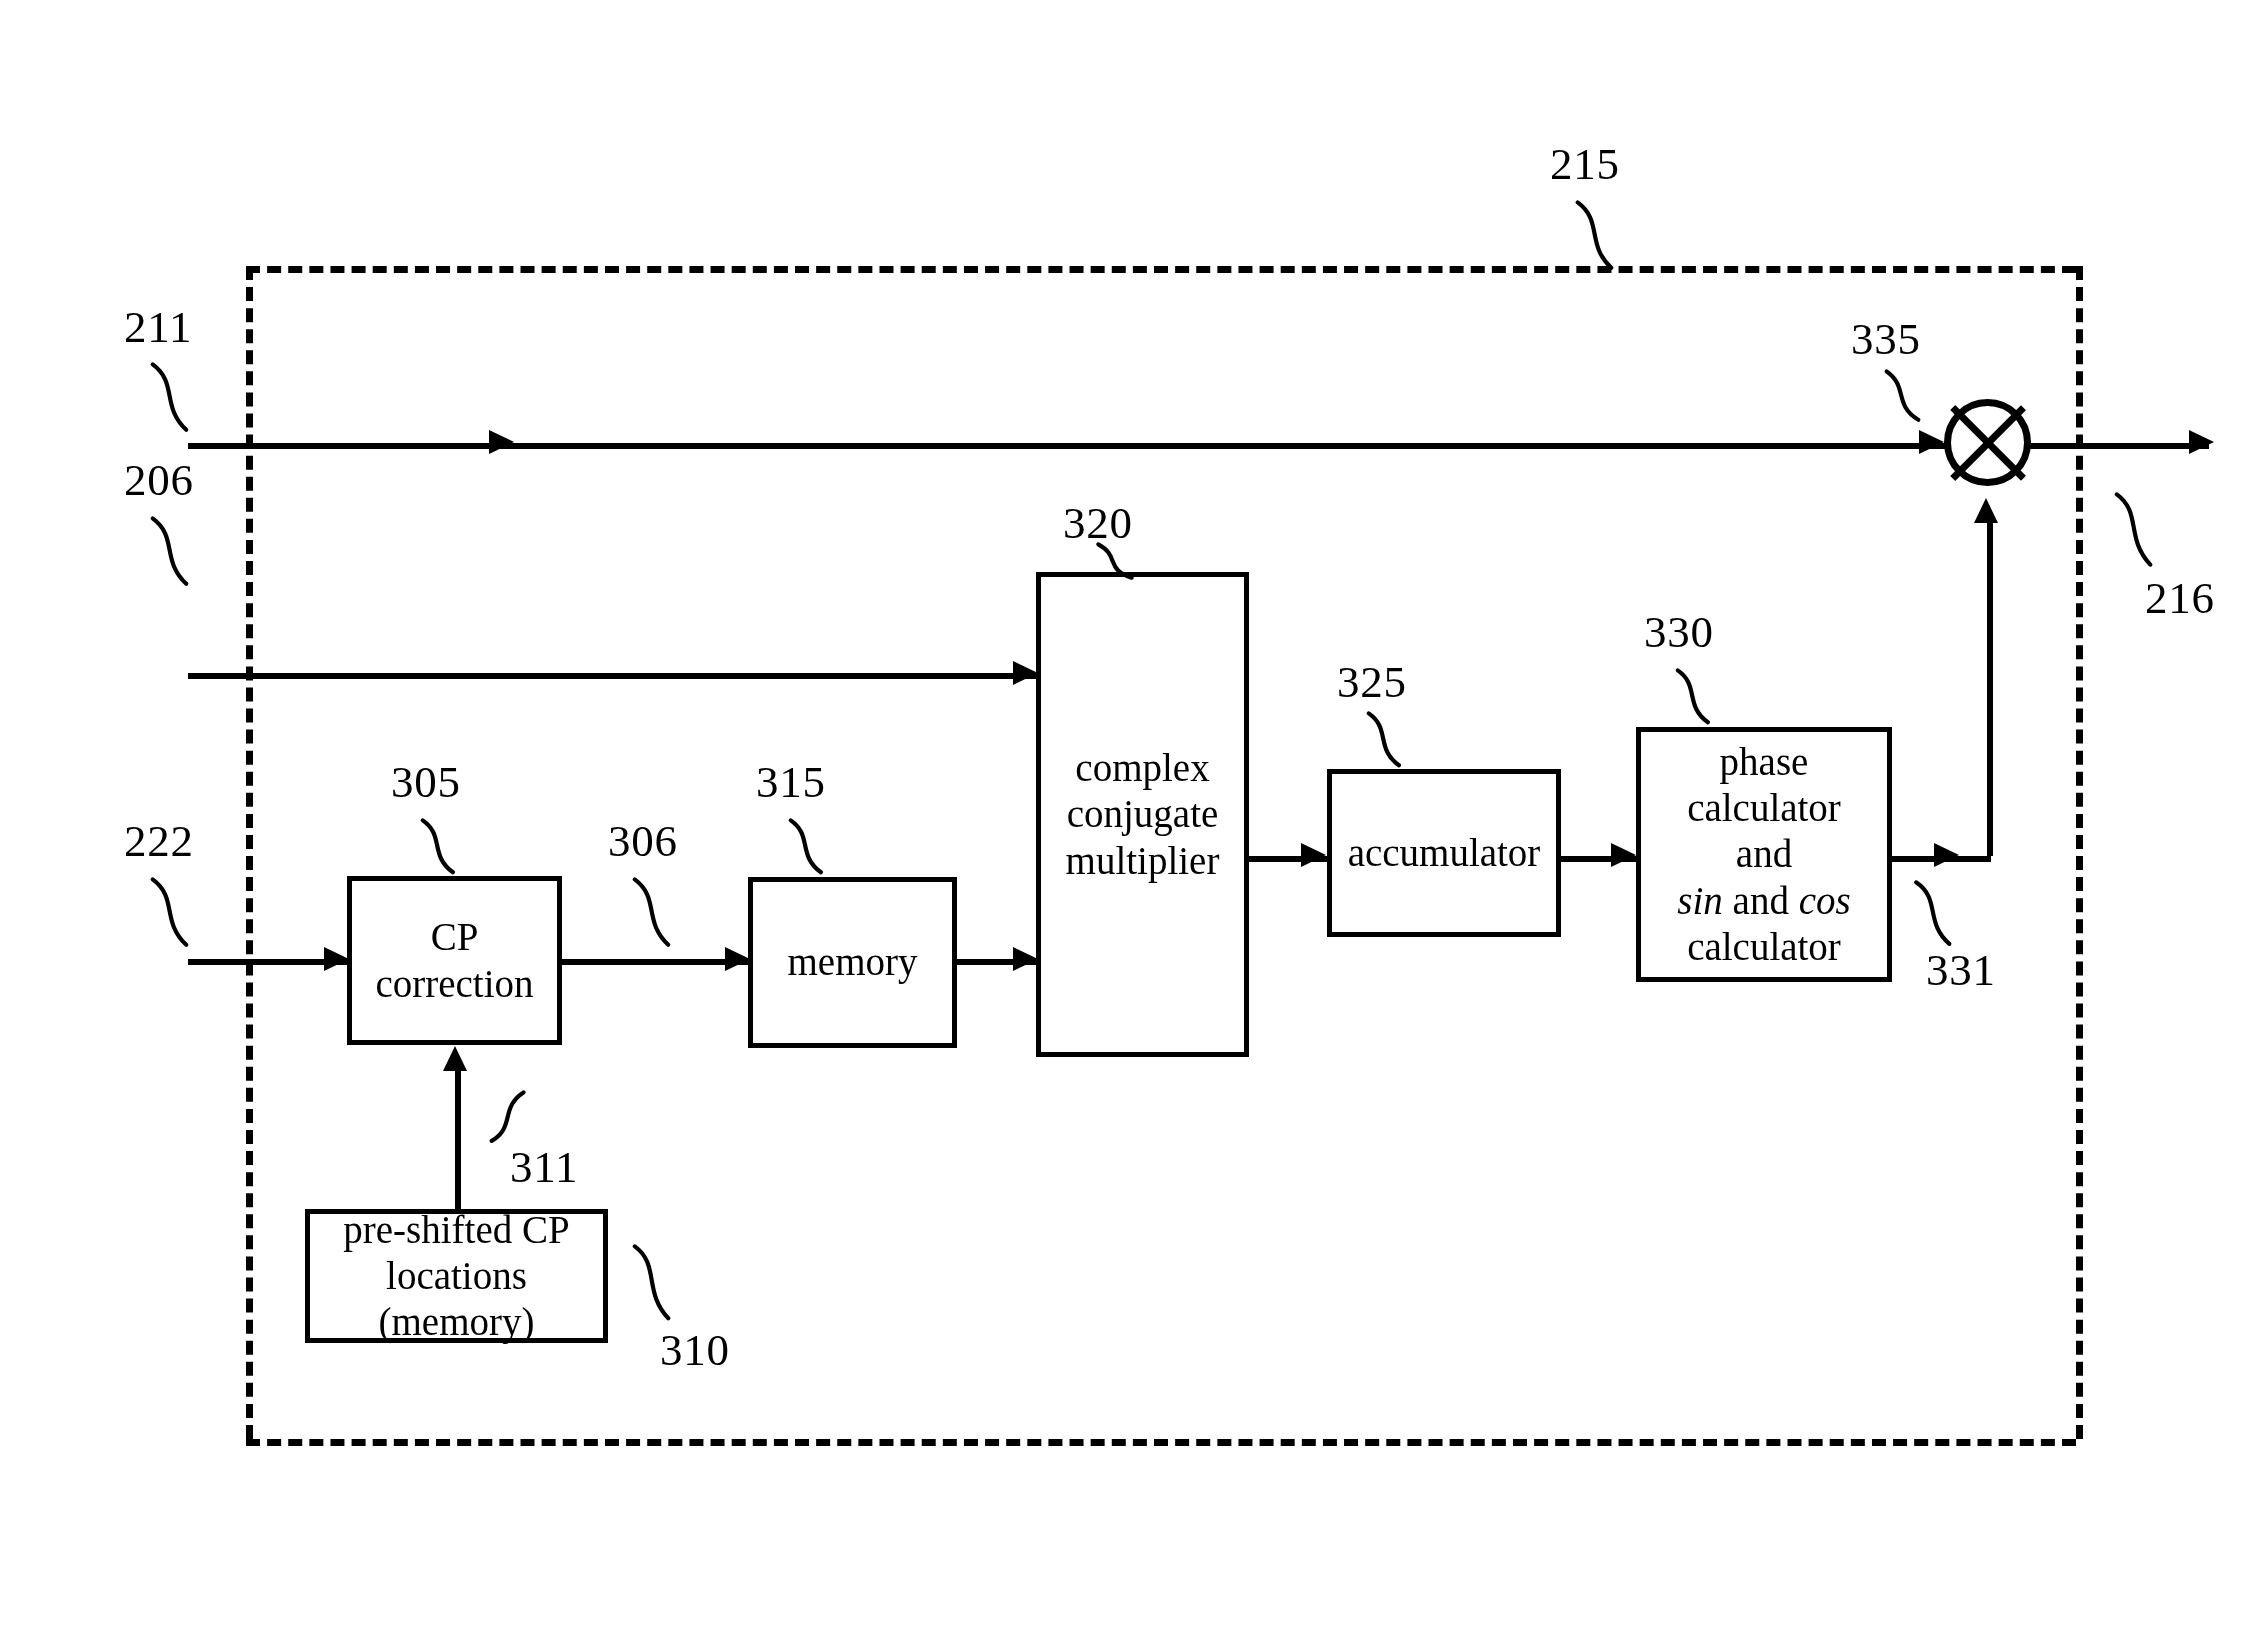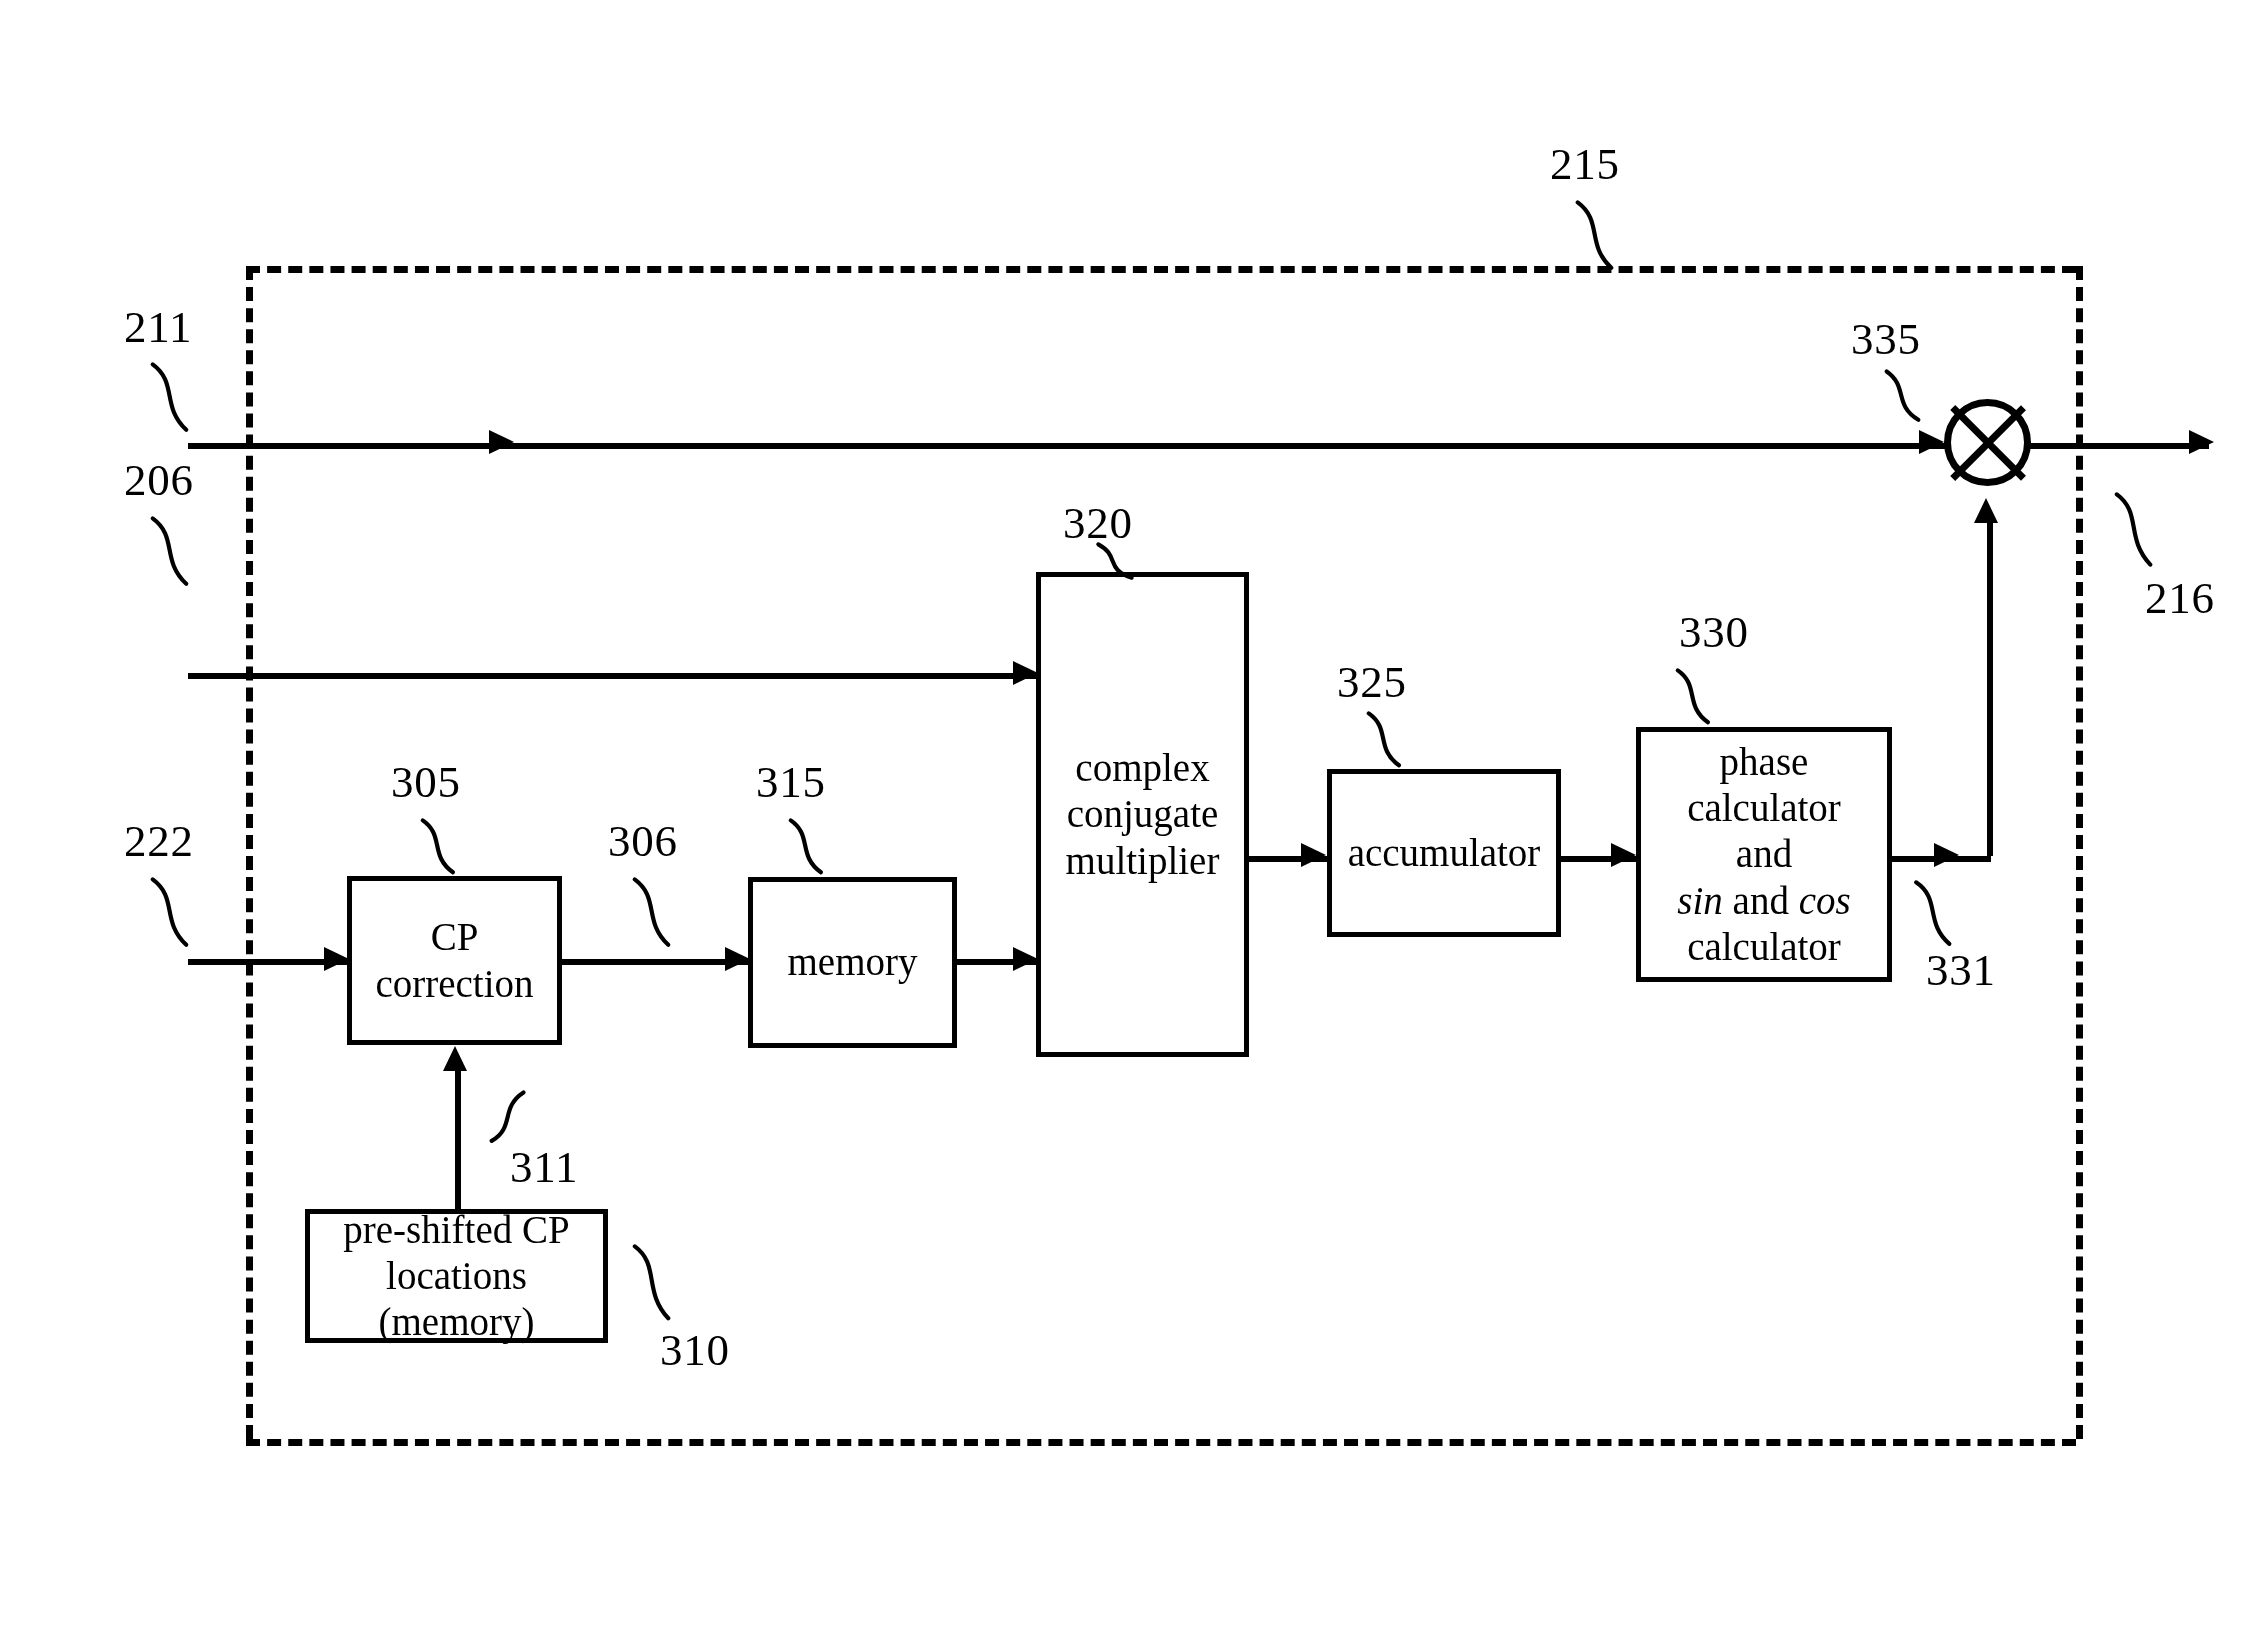--- a/index.html
+++ b/index.html
@@ -264,21 +264,21 @@
   <div class="ref" style="left:1063px; top:501px;">320</div>
   <svg class="leader" style="left:1093px; top:541px; width:109px; height:50px;" viewBox="0 0 130 60" width="109" height="50">
     <path d="M 6 4 C 32 18, 14 34, 46 44"></path>
   </svg>
 
   <div class="ref" style="left:1337px; top:660px;">325</div>
   <svg class="leader" style="left:1362px; top:710px; width:109px; height:67px;" viewBox="0 0 130 80" width="109" height="67">
     <path d="M 8 4 C 34 22, 16 46, 44 66"></path>
   </svg>
 
-  <div class="ref" style="left:1644px; top:610px;margin-left:35px;">330</div>
+  <div class="ref" style="left:1644px; top:610px;">330</div>
   <svg class="leader" style="left:1671px; top:667px; width:109px; height:67px;" viewBox="0 0 130 80" width="109" height="67">
     <path d="M 8 4 C 34 22, 16 46, 44 66"></path>
   </svg>
 
   <div class="ref" style="left:1926px; top:948px;">331</div>
   <svg class="leader" style="left:1909px; top:879px; width:109px; height:79px;" viewBox="0 0 130 95" width="109" height="79">
     <path d="M 8 4 C 38 24, 18 52, 48 78"></path>
   </svg>
 
   <div class="ref" style="left:1851px; top:317px;">335</div>

